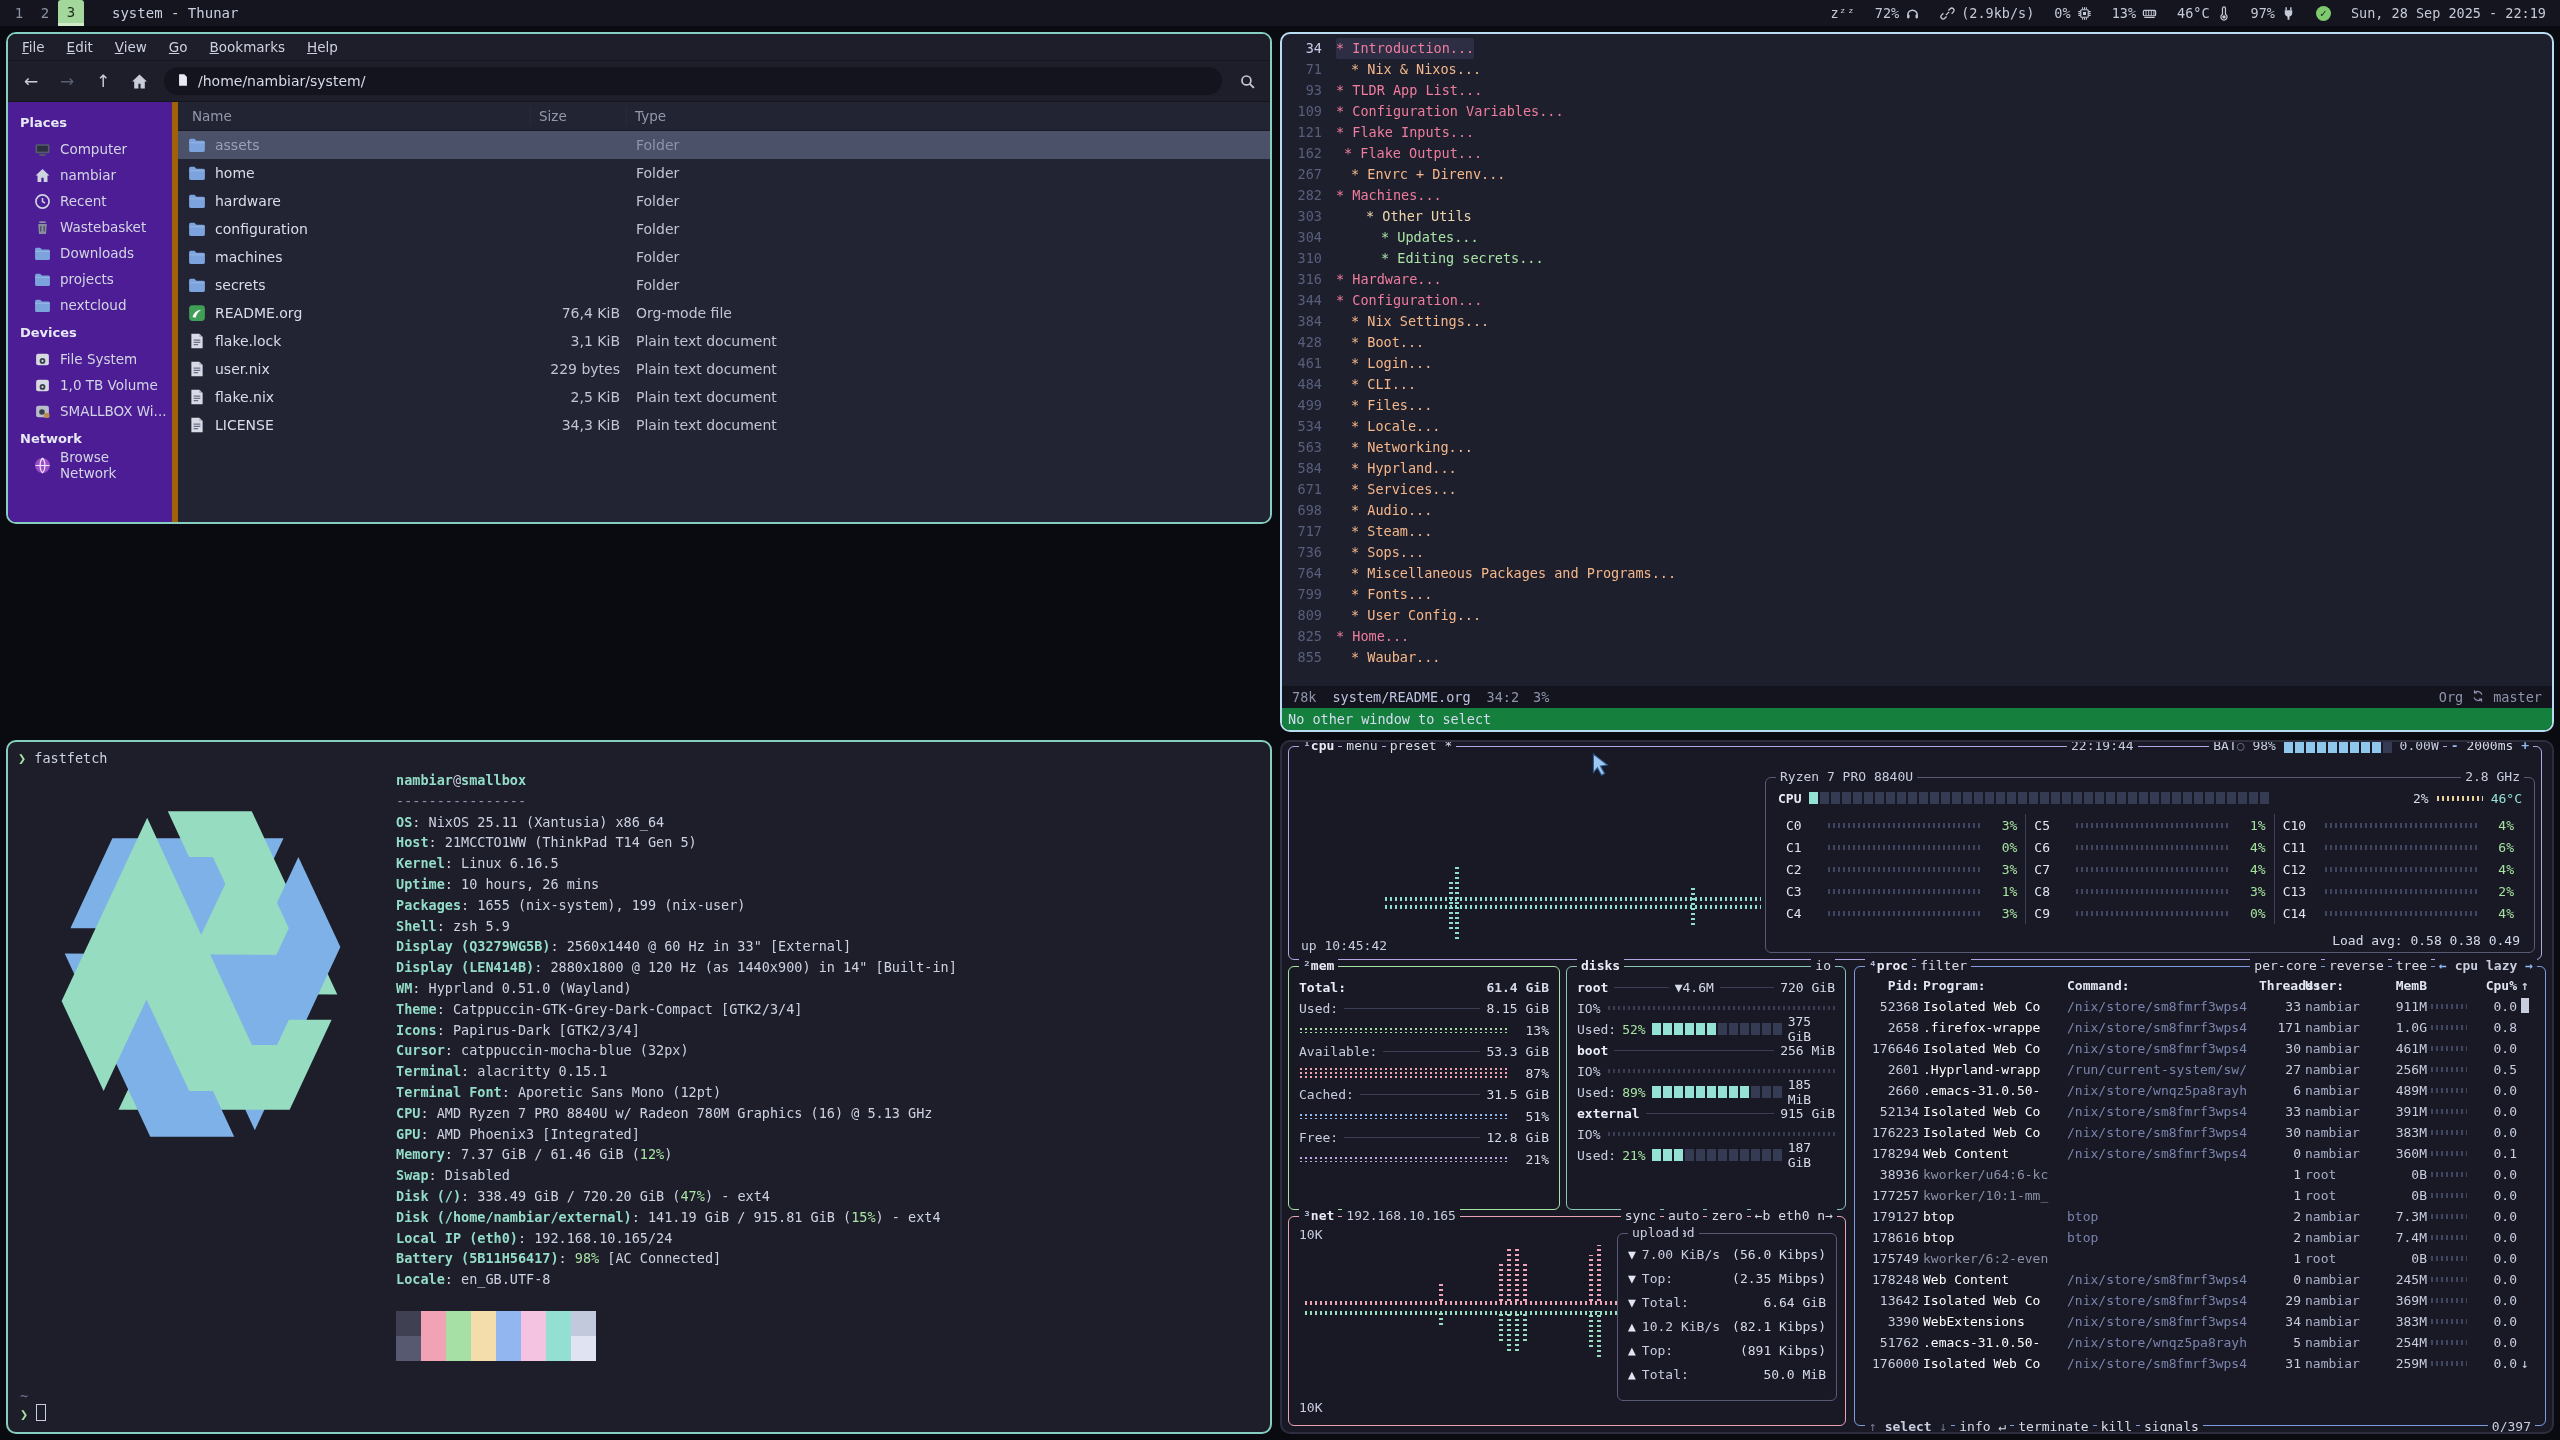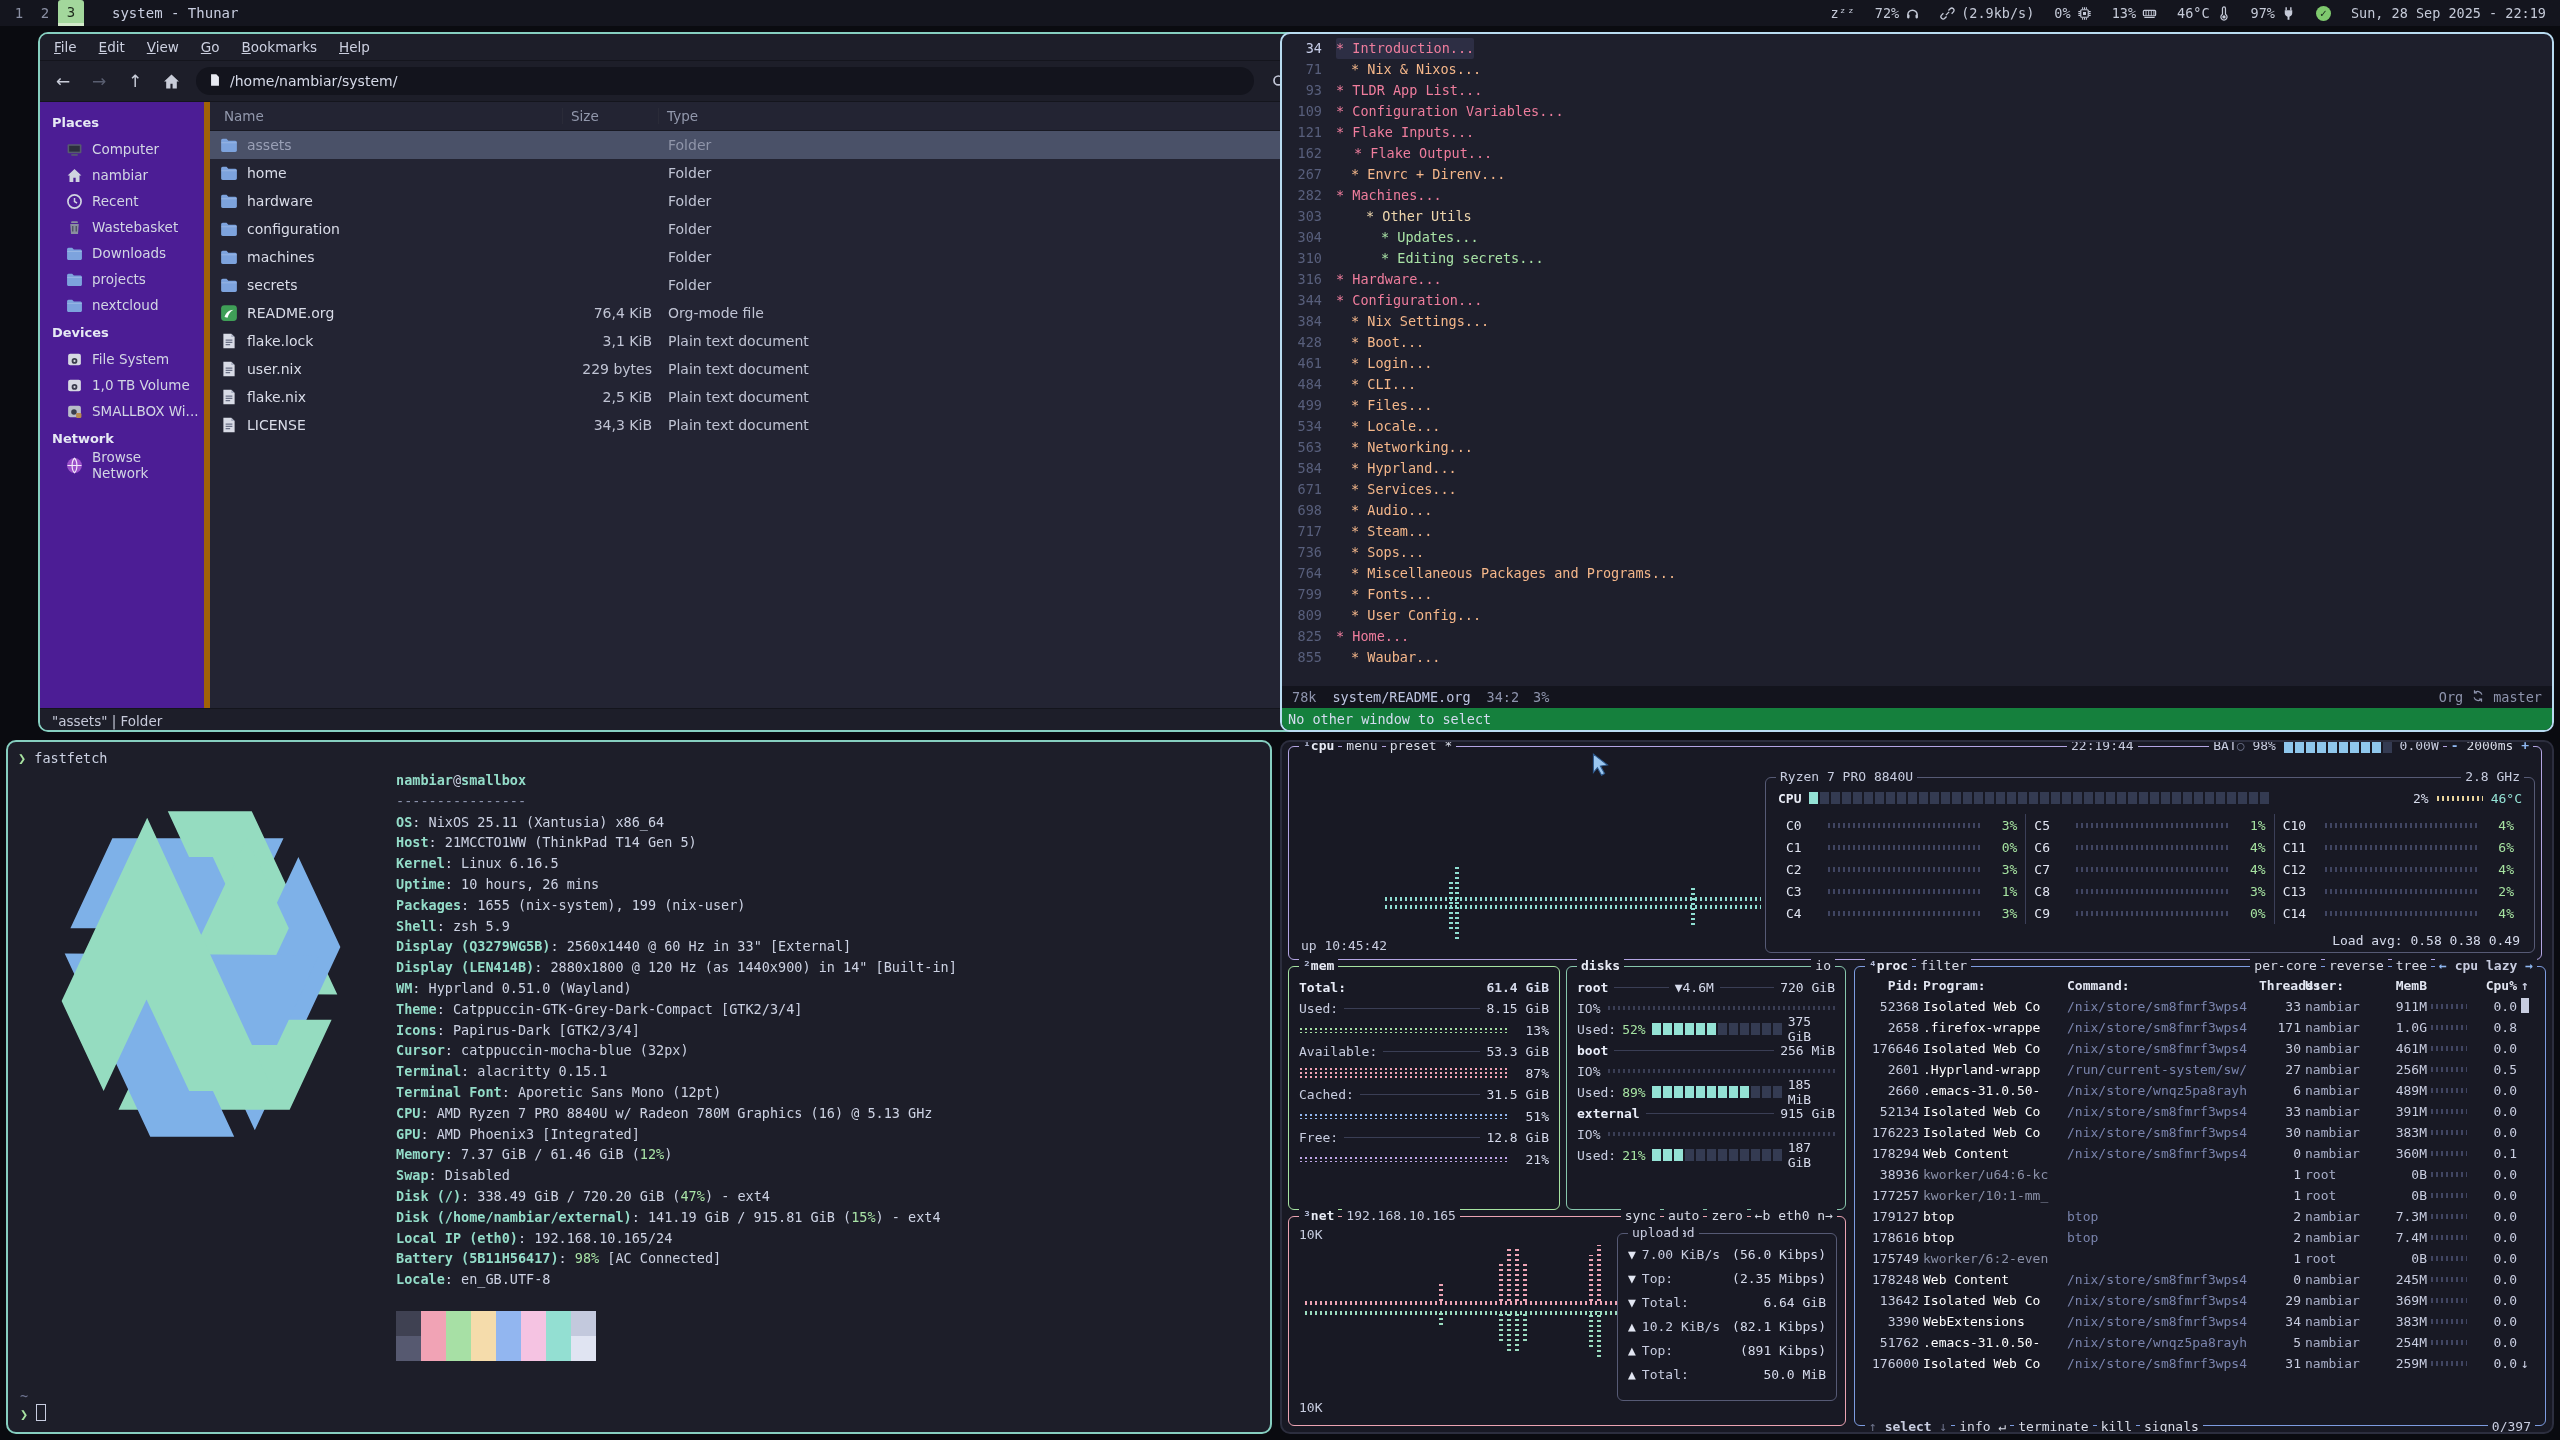--- a/index.html
+++ b/index.html
@@ -9,21 +9,21 @@
   #ws{display:flex;margin-left:6px;height:26px;}
   .wsit{width:26px;height:26px;display:flex;align-items:center;justify-content:center;color:#8b90a4;font-size:14px;font-family:"DejaVu Sans Mono",monospace;}
   .wsit.act{background:#a3d79c;color:#1e2b1c;border-bottom:3px solid #d2e9c9;border-radius:3px 3px 0 0;box-sizing:border-box;}
   #bar-title{margin-left:28px;color:#c9cee0;font-size:14px;font-family:"DejaVu Sans Mono",monospace;}
   #status{margin-left:auto;margin-right:14px;display:flex;gap:20px;align-items:center;}
   .bmod{display:flex;align-items:center;gap:6px;color:#c5cad8;font-size:13.5px;font-family:"DejaVu Sans Mono",monospace;}
   .bicon svg{width:15px;height:15px;display:block;}
   .chk{width:15px;height:15px;border-radius:50%;background:#7fc96e;color:#15241a;font-size:11px;display:flex;align-items:center;justify-content:center;font-weight:bold;}
   
   .win{position:absolute;border-radius:10px;border:2px solid #2c2e3e;overflow:hidden;box-sizing:border-box;}
-  #win-thunar{left:6px;top:32px;width:1266px;height:700px;background:#232433;border-color:#86cfc0;margin-left:32px;}
+  #win-thunar{left:6px;top:32px;width:1266px;height:492px;background:#232433;border-color:#86cfc0;}
   #win-emacs{left:1280px;top:32px;width:1274px;height:700px;background:#1e1f2c;border-color:#b9dcf1;}
   #win-term{left:6px;top:740px;width:1266px;height:694px;background:#1d1e29;border-color:#86cfc0;}
   #win-btop{left:1280px;top:740px;width:1274px;height:694px;background:#181924;border-color:#2c2e3e;}
   
   #menubar{height:26px;background:#1d1e29;display:flex;align-items:center;gap:22px;padding-left:14px;border-bottom:1px solid #14151d;}
   .mn{color:#ccd0e0;font-size:13.5px;display:inline-block;}
   .mn::first-letter{text-decoration:underline;}
   #toolbar{height:40px;background:#1d1e29;display:flex;align-items:center;gap:14px;padding:0 12px;border-bottom:1px solid #14151d;}
   .tbtn{color:#c9cdd9;font-size:17px;width:22px;text-align:center;}
   .tbtn.dim{color:#595e70;}
@@ -545,21 +545,21 @@
       <div class="eline">
         <span class="lnum">109</span>
         <span class="etext lv1" style="margin-left:0px">* Configuration Variables...</span>
       </div>
       <div class="eline">
         <span class="lnum">121</span>
         <span class="etext lv1" style="margin-left:0px">* Flake Inputs...</span>
       </div>
       <div class="eline">
         <span class="lnum">162</span>
-        <span class="etext lv1" style="margin-left:18px">* Flake Output...</span>
+        <span class="etext lv1" style="margin-left:8px">* Flake Output...</span>
       </div>
       <div class="eline">
         <span class="lnum">267</span>
         <span class="etext lv2" style="margin-left:15px">* Envrc + Direnv...</span>
       </div>
       <div class="eline">
         <span class="lnum">282</span>
         <span class="etext lv1" style="margin-left:0px">* Machines...</span>
       </div>
       <div class="eline">

